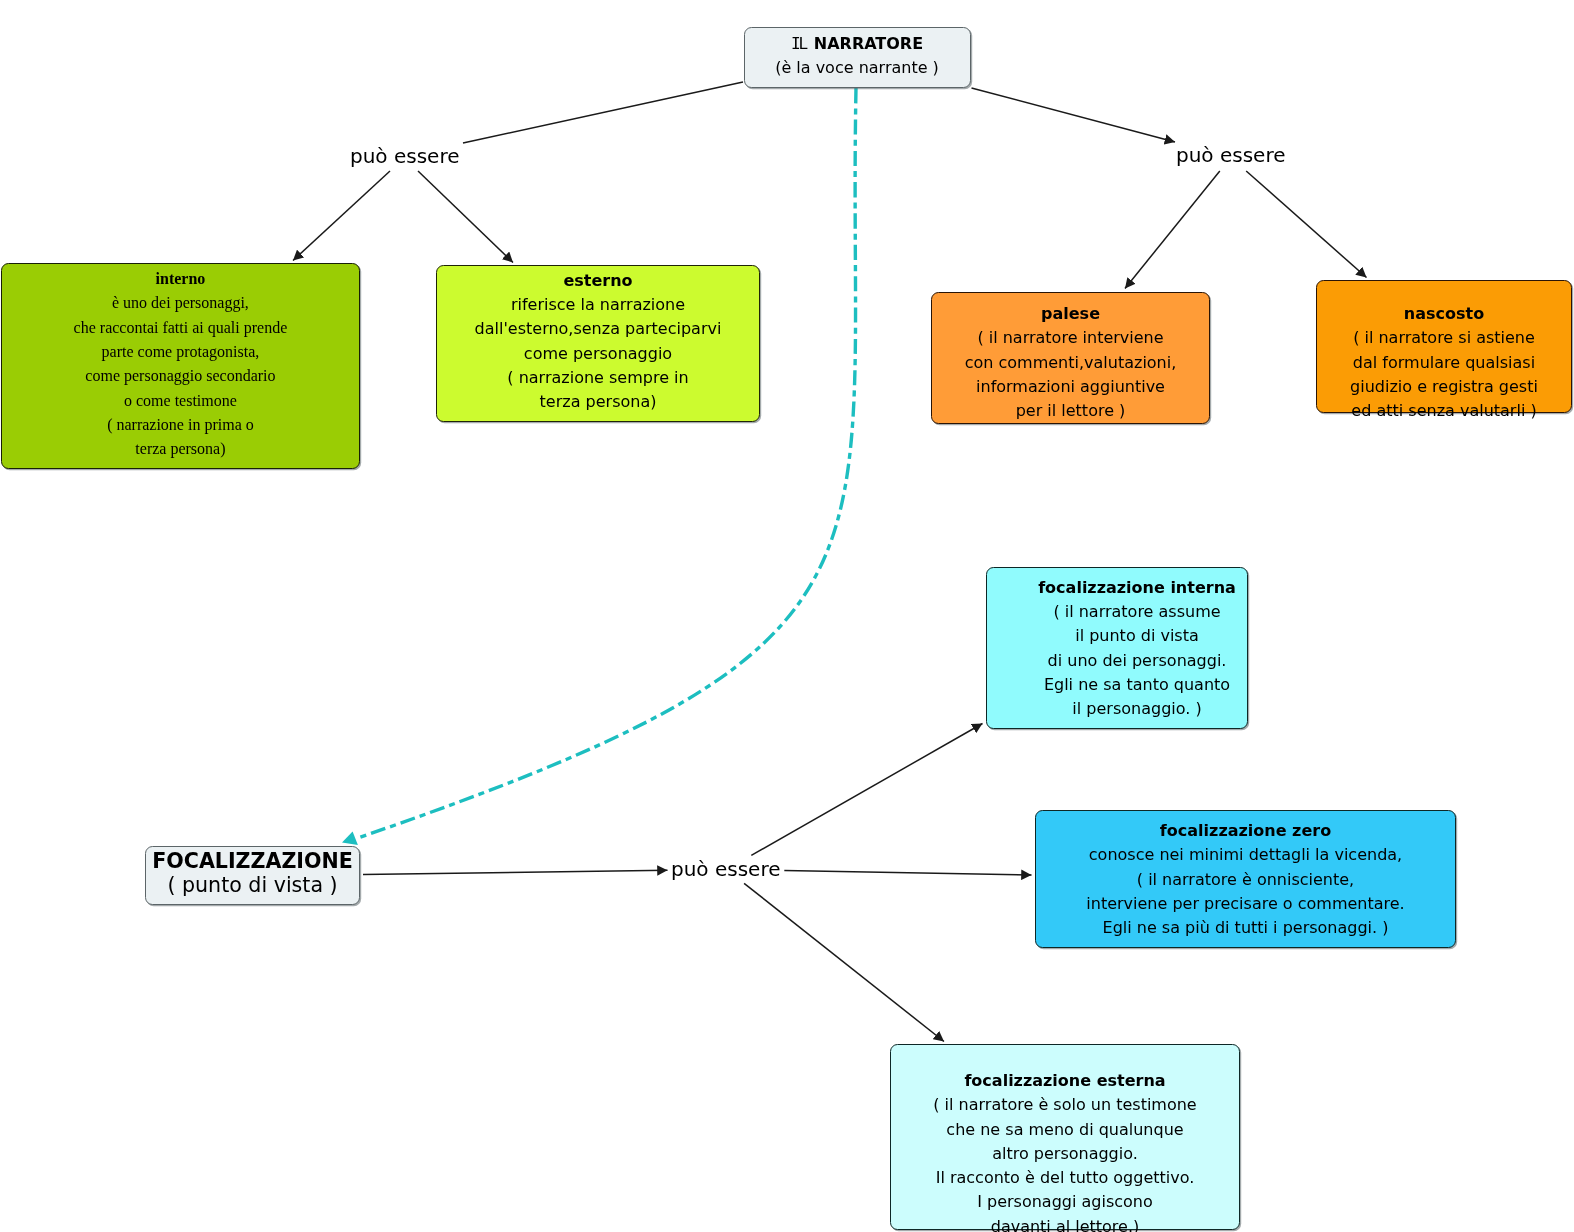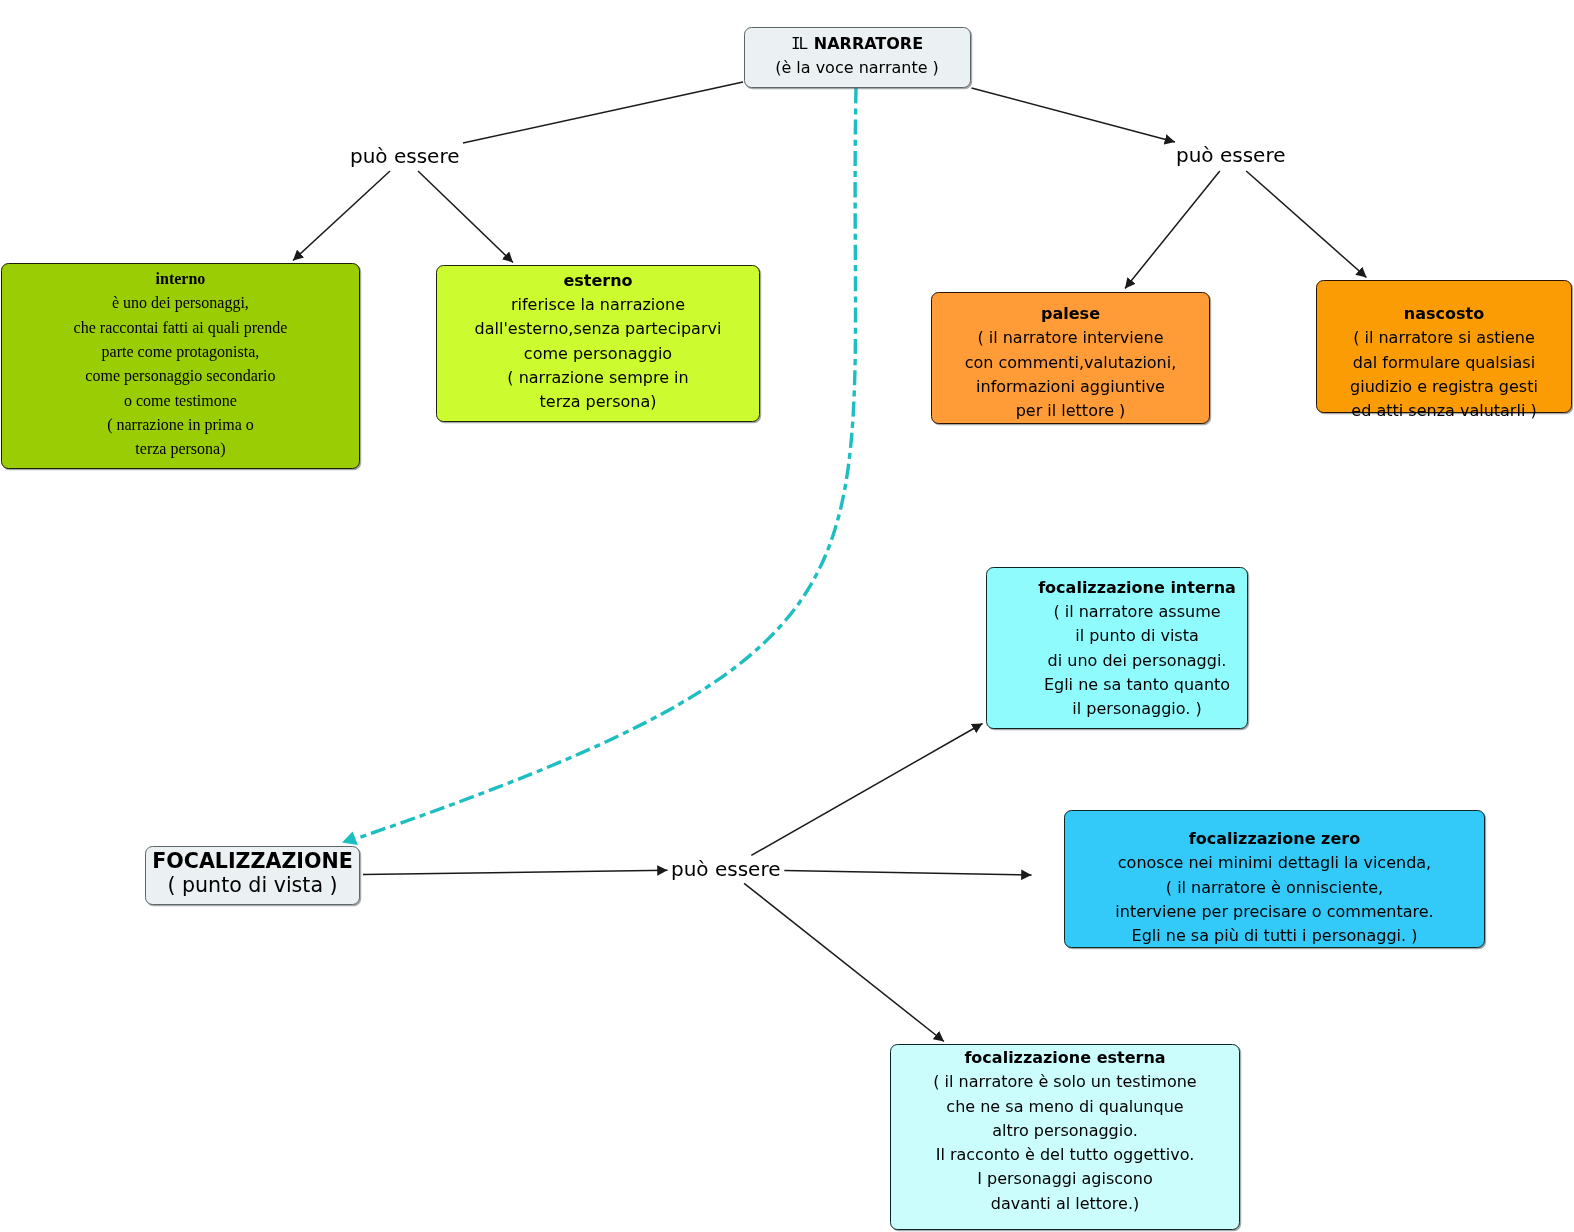--- a/index.html
+++ b/index.html
@@ -89,28 +89,28 @@
     <div class="ln">( punto di vista )</div>
   </div>
   <div class="node" style="left: 986px; top: 567px; width: 262px; height: 162px; background: rgb(144, 251, 253); border-color: rgb(14, 39, 38); padding-top: 7.7px; padding-left: 40px;">
     <div class="hd">focalizzazione interna</div>
     <div class="ln">( il narratore assume</div>
     <div class="ln">il punto di vista</div>
     <div class="ln">di uno dei personaggi.</div>
     <div class="ln">Egli ne sa tanto quanto</div>
     <div class="ln">il personaggio. )</div>
   </div>
-  <div class="node" style="left: 1035px; top: 810px; width: 421px; height: 138px; background: rgb(51, 201, 248); border-color: rgb(14, 39, 38); padding-top: 16px; margin-left: 29px;">
+  <div class="node" style="left: 1035px; top: 810px; width: 421px; height: 138px; background: rgb(51, 201, 248); border-color: rgb(14, 39, 38); padding-top: 8px;">
     <div class="hd">focalizzazione zero</div>
     <div class="ln">conosce nei minimi dettagli la vicenda,</div>
     <div class="ln">( il narratore è onnisciente,</div>
     <div class="ln">interviene per precisare o commentare.</div>
     <div class="ln">Egli ne sa più di tutti i personaggi. )</div>
   </div>
-  <div class="node" style="left: 890px; top: 1044px; width: 350px; height: 186px; background: rgb(204, 253, 253); border-color: rgb(14, 39, 38); padding-top: 1px;">
+  <div class="node" style="left: 890px; top: 1044px; width: 350px; height: 186px; background: rgb(204, 253, 253); border-color: rgb(14, 39, 38); padding-top: 24px;">
     <div class="hd">focalizzazione esterna</div>
     <div class="ln">( il narratore è solo un testimone</div>
     <div class="ln">che ne sa meno di qualunque</div>
     <div class="ln">altro personaggio.</div>
     <div class="ln">Il racconto è del tutto oggettivo.</div>
     <div class="ln">I personaggi agiscono</div>
     <div class="ln">davanti al lettore.)</div>
   </div>
   </div>
 

